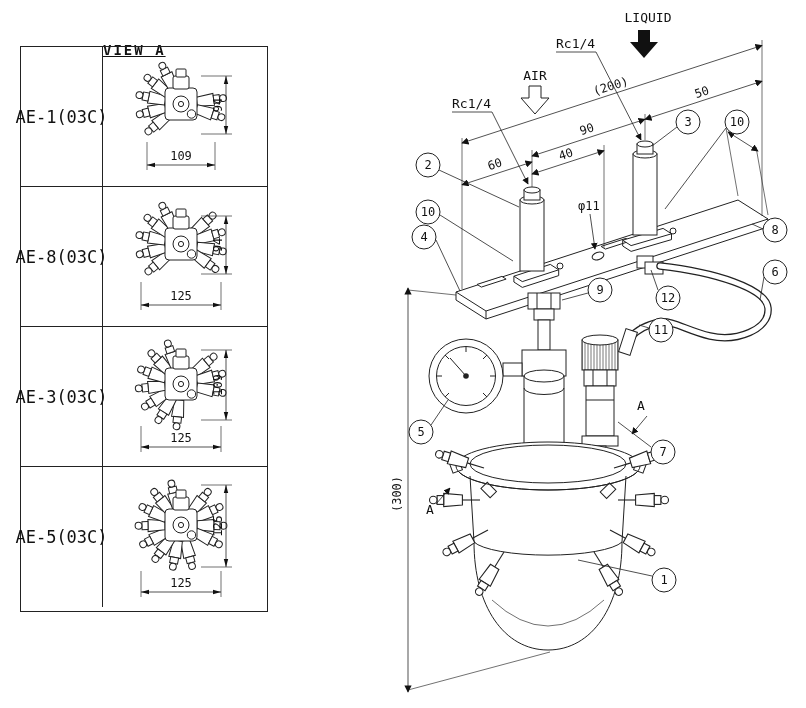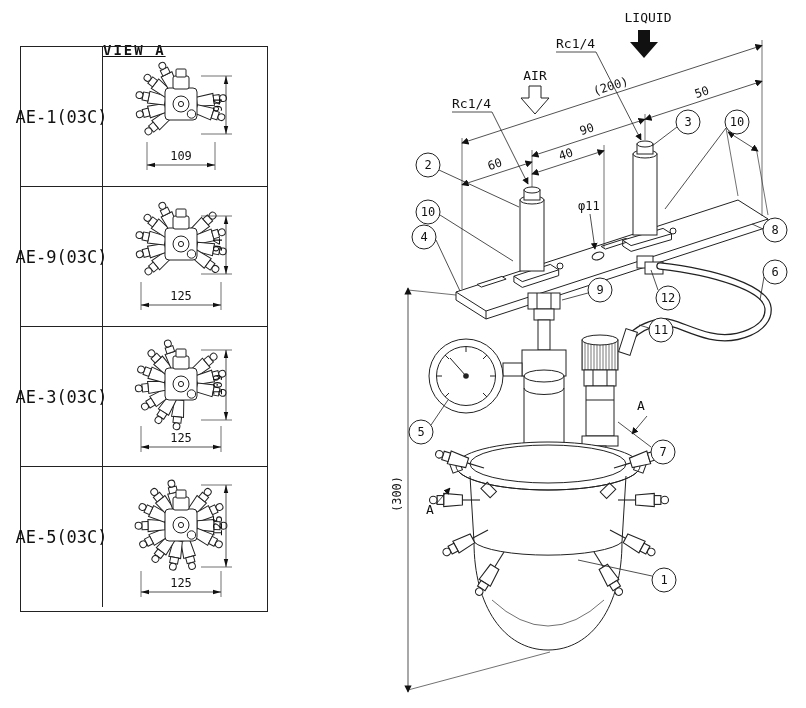--- a/index.html
+++ b/index.html
@@ -77,21 +77,21 @@
           <line class="thin" x1="96" y1="30" x2="127" y2="30"></line>
             <line class="thin" x1="96" y1="88" x2="127" y2="88"></line>
           <line class="dim" x1="121" y1="30" x2="121" y2="88"></line>
           <polygon class="arrowfill" points="121,30 118.8,38 123.2,38"></polygon>
             <polygon class="arrowfill" points="121,88 118.8,80 123.2,80"></polygon>
           <text class="t" transform="translate(117,59) rotate(-90)" text-anchor="middle">94</text>
         </g>
       </svg>
     </div>
 
-    <div class="vt-label">AE-9(03C)</div>
+    <div class="vt-label">AE-8(03C)</div>
     <div class="vt-draw">
       <svg class="nozzle-view" width="160" height="140" viewBox="0 0 160 140">
         <g class="nozzles">
             <use href="#nz" transform="translate(76,58) rotate(140)"></use>
             <use href="#nz" transform="translate(76,58) rotate(166)"></use>
             <use href="#nz" transform="translate(76,58) rotate(192)"></use>
             <use href="#nz" transform="translate(76,58) rotate(218)"></use>
             <use href="#nz" transform="translate(76,58) rotate(244)"></use>
             <use href="#nz" transform="translate(76,58) rotate(318)"></use>
             <use href="#nz" transform="translate(76,58) rotate(344)"></use>

